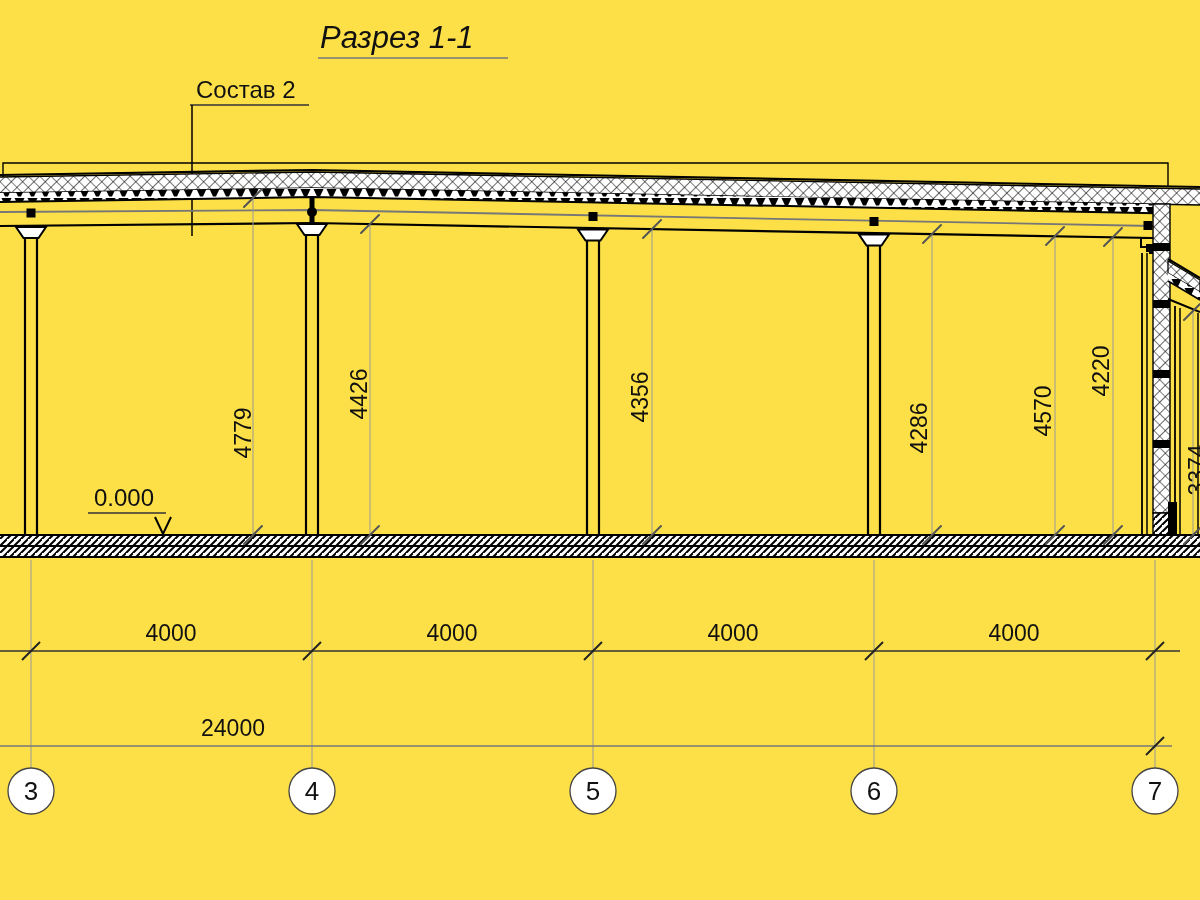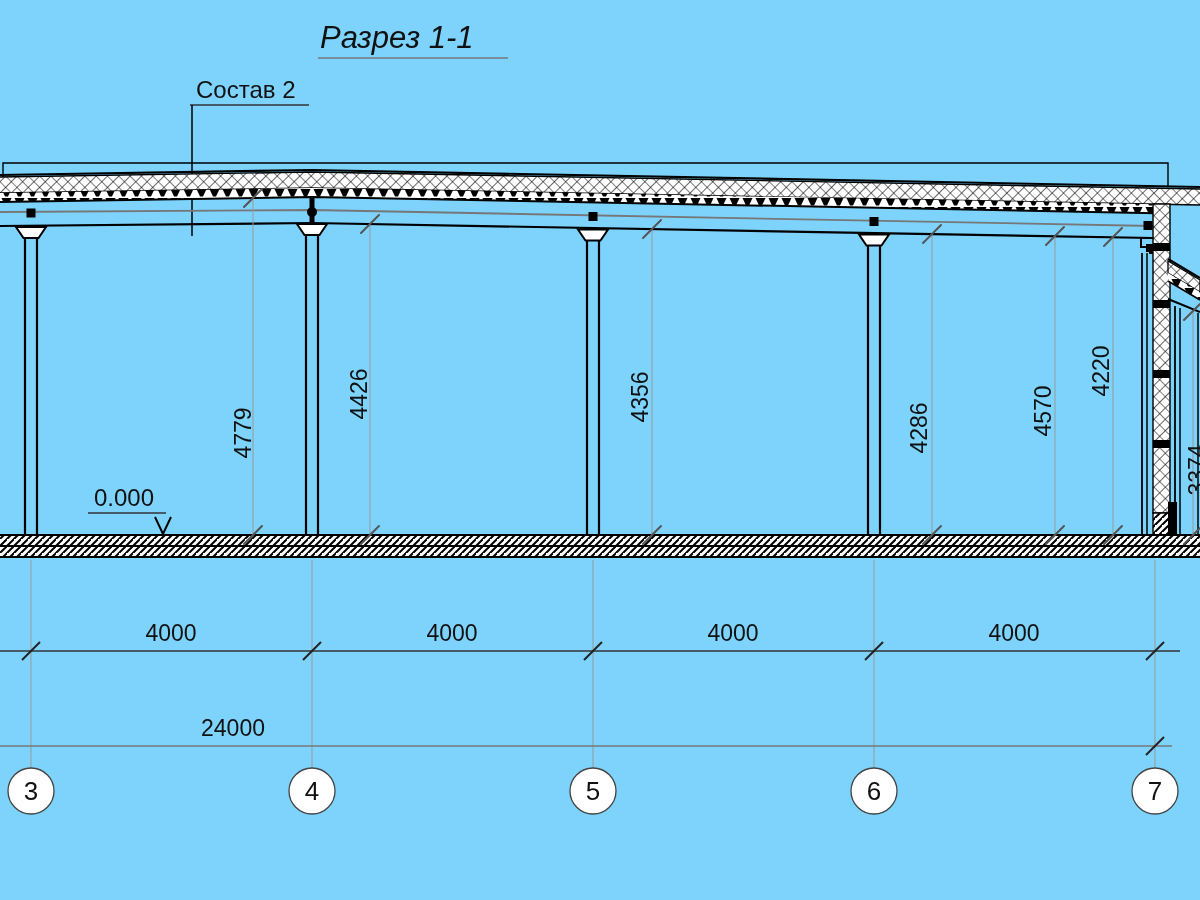--- a/index.html
+++ b/index.html
@@ -1,16 +1,16 @@
 <!DOCTYPE html>
 <html><head>
 <meta charset="utf-8">
 <style>
   html,body{margin:0;padding:0;background:#ffffff;}
-  .sheet{width:1200px;height:900px;position:relative;background:#7dd3fc;overflow:hidden;}
+  .sheet{width:1200px;height:900px;position:relative;background:#fde047;overflow:hidden;}
   svg{display:block;}
   text{font-family:"Liberation Sans","DejaVu Sans",sans-serif;fill:#111;}
   .title-text{font-size:31px;font-style:italic;}
   .callout-text{font-size:24px;}
   .level-text{font-size:24px;}
   .dim-text{font-size:23px;}
   .axis-text{font-size:26px;}
 </style>
 </head>
 <body>

